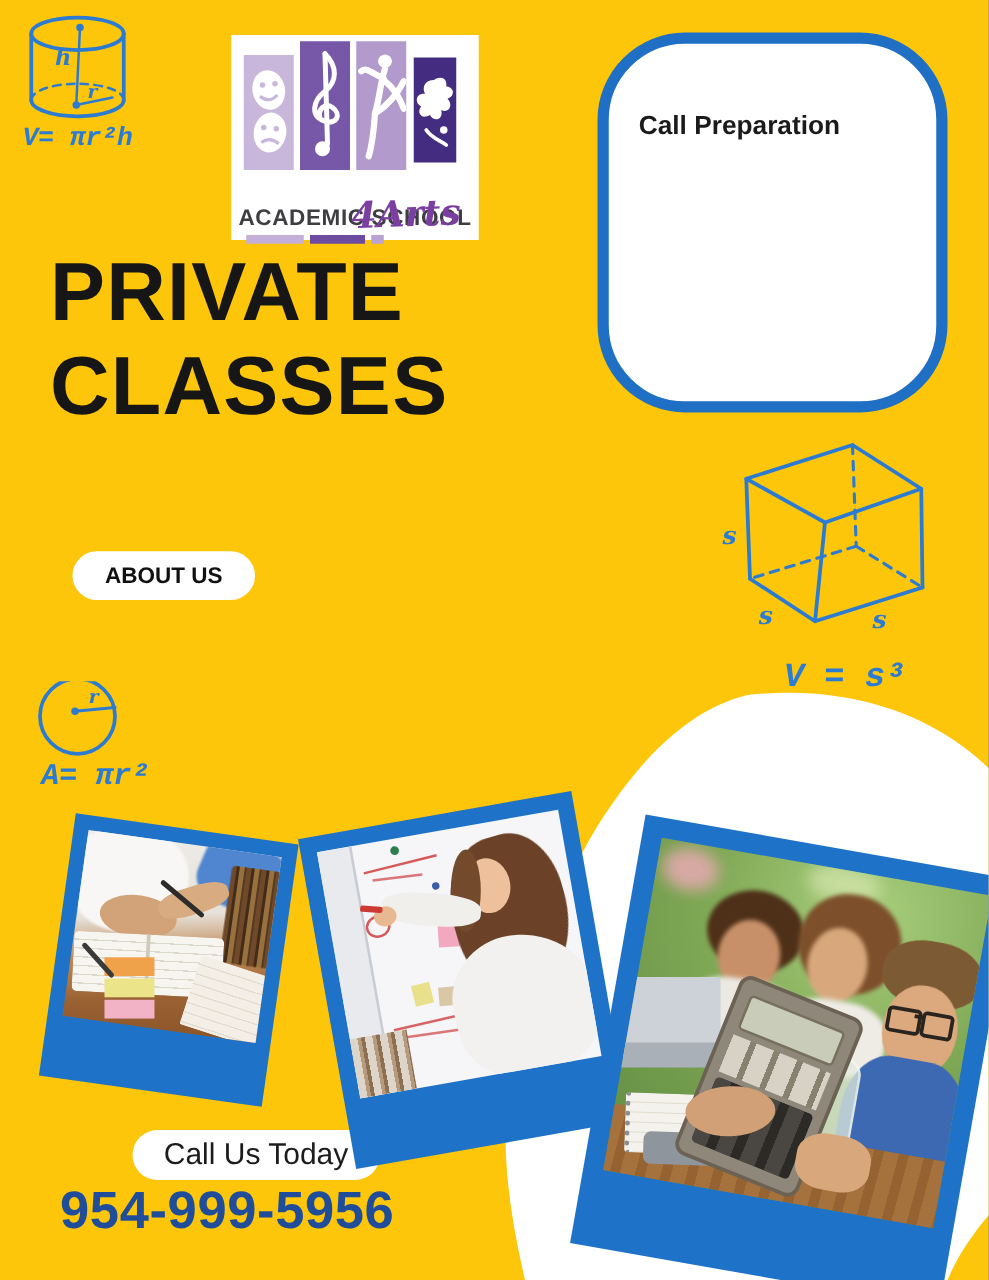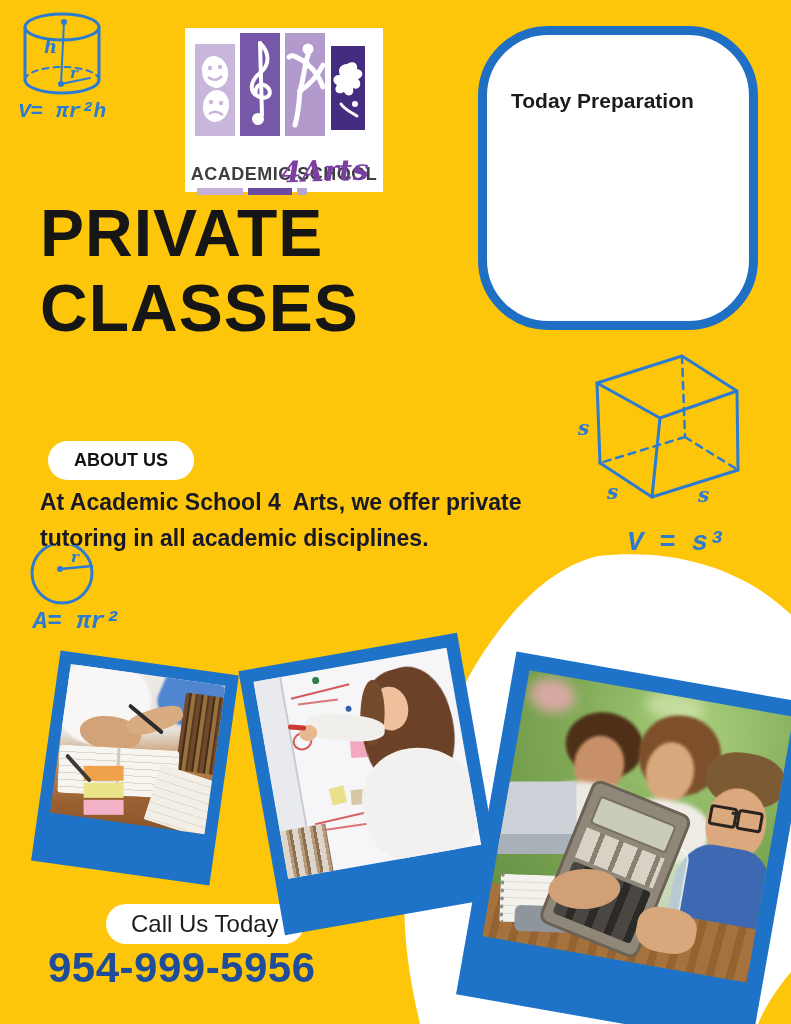--- a/index.html
+++ b/index.html
@@ -33,21 +33,21 @@
   .testcard h3{margin:54px 0 10px 24px;font-size:21px;font-weight:700;color:#1B1B1B;}
   .testcard ul{margin:0 0 0 24px;padding-left:22px;width:150px;font-size:19px;line-height:1.18;
                color:#222;}
   .testcard li{margin-bottom:3px;}
 
   
   .headline{left:40px;top:196px;z-index:1;font-weight:700;font-size:66px;line-height:75px;
             letter-spacing:1px;color:#161616;}
 
   
-  .badge{left:48px;top:441px;background:#fff;border-radius:999px;padding:9px 26px;
+  .badge{left:58px;top:441px;background:#fff;border-radius:999px;padding:9px 26px;
          font-size:18px;font-weight:700;color:#111;z-index:1;}
   .about-text{left:40px;top:484px;width:600px;font-size:23px;font-weight:700;line-height:1.57;
               color:#181828;white-space:pre-wrap;z-index:1;}
 
   
   .polaroid{position:absolute;background:#1E72C8;box-sizing:border-box;}
   .photo{position:relative;width:100%;height:100%;overflow:hidden;}
   .pol-left{left:45px;top:662px;width:180px;height:212px;padding:12px 12px 50px 12px;
             transform:rotate(8deg);z-index:2;}
   .pol-mid{left:260px;top:650px;width:222px;height:268px;padding:13px 13px 55px 13px;
@@ -143,31 +143,29 @@
     </div>
     <div class="logo-name">ACADEMIC SCHOOL</div>
     <div class="logo-name" style="top:136px;"></div>
     <div class="logo-bar" style="left:12px;width:46px;background:#C3AFD8;top:160px;"></div>
     <div class="logo-bar" style="left:63px;width:44px;background:#6C4BA0;top:160px;"></div>
     <div class="logo-bar" style="left:112px;width:10px;background:#B9A3D2;top:160px;"></div>
     <div class="logo-tag" style="top:126px;">4Arts</div>
   </div>
 
   <div class="abs testcard">
-    <h3>Today Preparation</h3>
+    <h3>Call Preparation</h3>
   </div>
 
   <div class="abs headline">
     <div>PRIVATE</div>
     <div>CLASSES</div>
   </div>
 
   <div class="abs badge">ABOUT US</div>
-  <div class="abs about-text">At Academic School 4  Arts, we offer private
-tutoring in all academic disciplines.</div>
 
   <div class="abs sketch" style="left:565px;top:342px;width:200px;height:238px;">
     <svg width="200" height="165" viewBox="0 0 200 165">
       <g stroke="#2C7BD3" stroke-width="3" fill="none" stroke-linecap="round" stroke-linejoin="round">
         <path d="M32 41 L117 14 L172 49 L95 76 Z"></path>
         <line x1="32" y1="41" x2="35" y2="121"></line>
         <line x1="95" y1="76" x2="87" y2="155"></line>
         <line x1="172" y1="49" x2="173" y2="128"></line>
         <path d="M35 121 L87 155 L173 128"></path>
         <g stroke-dasharray="7 6" stroke-width="2.5">

